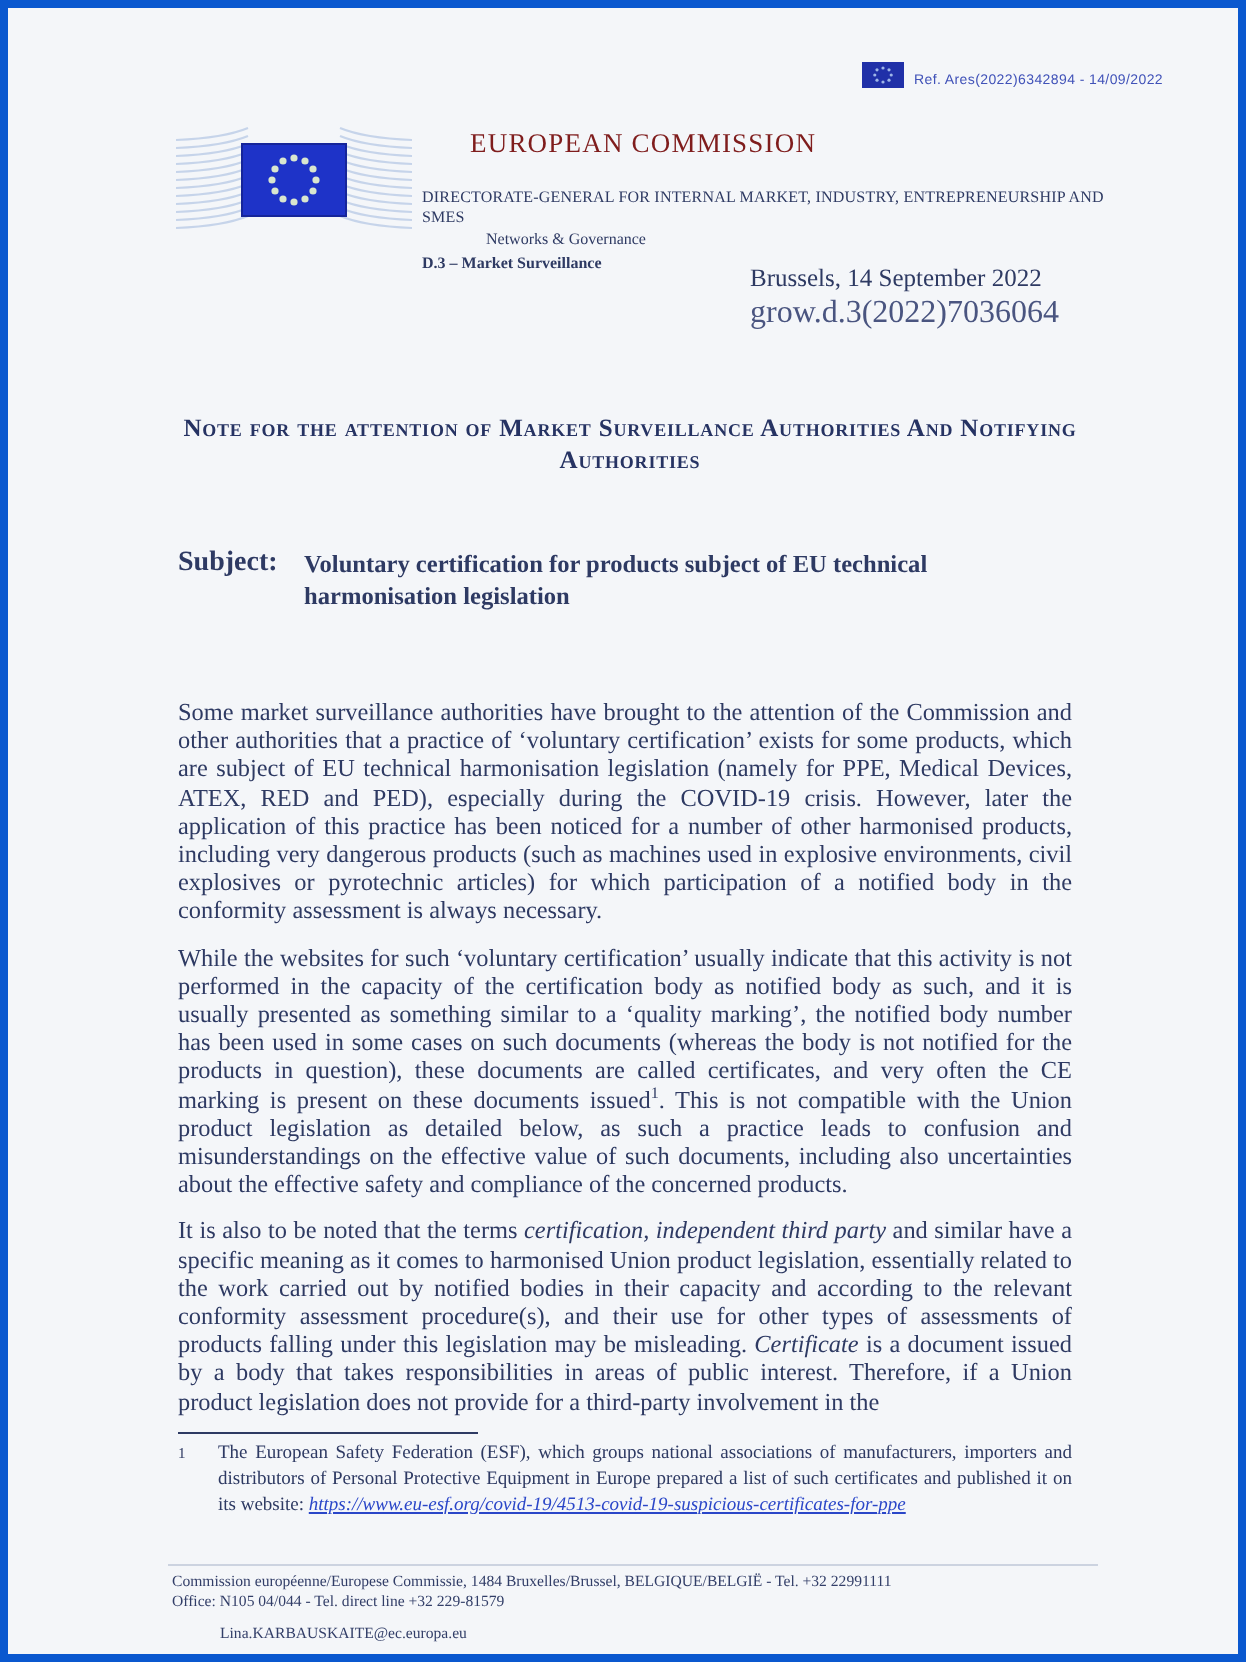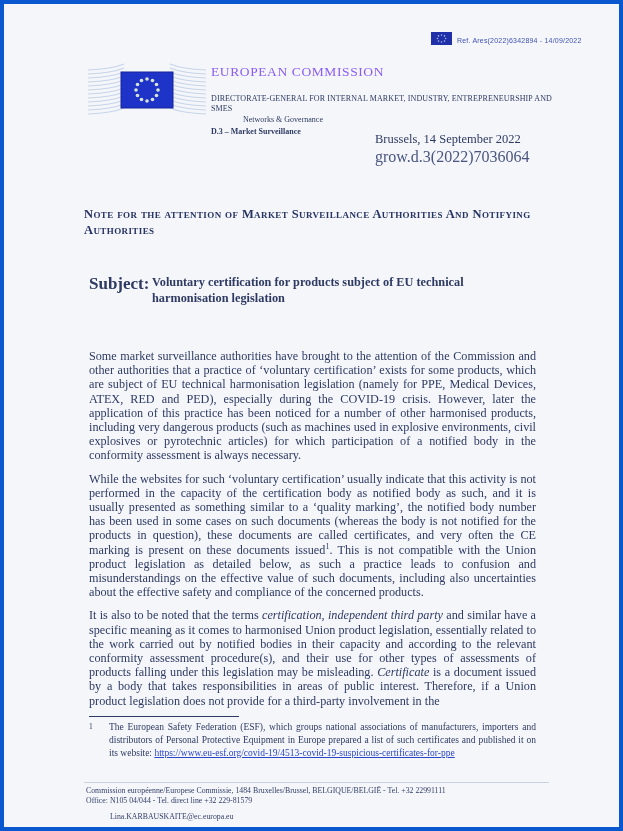--- a/index.html
+++ b/index.html
@@ -12,50 +12,50 @@
     font-family:"Liberation Serif", serif;
     color:#2e3a63;
     overflow:hidden;
   }
   
   .ref-badge { position:absolute; top:27px; left:427px; display:flex; align-items:center; gap:5px; }
   .ref-text { font-family:"Liberation Sans", sans-serif; font-size:7px; color:#4052b8; letter-spacing:0.2px; }
   
   .logo { position:absolute; left:84px; top:56px; }
   .header-text { position:absolute; left:207px; top:60px; width:348px; }
-  .institution { font-size:13.5px; letter-spacing:0.6px; color:#8b5cf6; }
+  .institution { font-size:13.5px; letter-spacing:0.6px; color:#7f1d1d;margin-left:24px; }
   .dg-line { font-size:8px; line-height:9.5px; margin-top:14px; letter-spacing:0.1px; }
   .unit-line { font-size:8px; line-height:9.5px; margin-top:2px;padding-left:32px; }
   .dept-line { font-size:8px; line-height:9.5px; margin-top:2px; font-weight:bold; }
   
   .dateline { position:absolute; left:331px; top:128px;margin-left:40px; }
   .place-date { font-size:12.5px; }
   .doc-ref { font-size:16px; color:#4a5580; margin-top:1px; }
   
   .note-title {
     position:absolute; left:80px; top:202px; width:462px;
-    font-weight:bold; font-variant:small-caps;
+    text-align:center; font-weight:bold; font-variant:small-caps;
     font-size:12.5px; line-height:16px; letter-spacing:0.4px; color:#263363;
   }
   
   .subject-row { position:absolute; left:85px; top:270px; width:460px; }
-  .subject-label { position:absolute; left:0; top:0; font-weight:bold; font-size:17px; }
+  .subject-label { position:absolute; left:0; top:0; font-weight:bold; font-size:14px; }
   .subject-text { position:absolute; left:63px; top:0; width:330px; font-weight:bold; font-size:12.3px; line-height:16px; }
   
   .body-text { position:absolute; left:85px; top:345px; width:447px; font-size:12.2px; line-height:14.2px; text-align:justify; }
   .body-text p { margin:0 0 9px 0; }
   .fn-ref { vertical-align:super; font-size:8px; line-height:0; }
   .it { font-style:italic; }
   
   .footnote { position:absolute; left:85px; top:712px; width:447px; }
   .footnote-rule { width:150px; border-top:1.4px solid #2e3a63; margin-bottom:4px; }
   .footnote-body { display:flex; font-size:9.5px; line-height:12.8px; text-align:justify; }
   .footnote-marker { width:20px; flex:0 0 20px; font-size:7.5px; vertical-align:super; }
   .footnote-content { flex:1; }
-  .footnote-link { color:#2a46c8; text-decoration:underline; word-break:break-all; }
+  .footnote-link { color:#2a46c8; text-decoration:underline; word-break:break-all;font-style:italic; }
   
   .footer-rule { position:absolute; left:80px; top:778px; width:465px; border-top:1px solid #ccd3e0; }
   .footer { position:absolute; left:82px; top:782px; width:480px; font-size:7.8px; line-height:10px; color:#323e68; }
   .footer-email { margin-top:6px;margin-left:24px; }
 </style>
 </head>
 <body>
 
 <div class="page">
 

